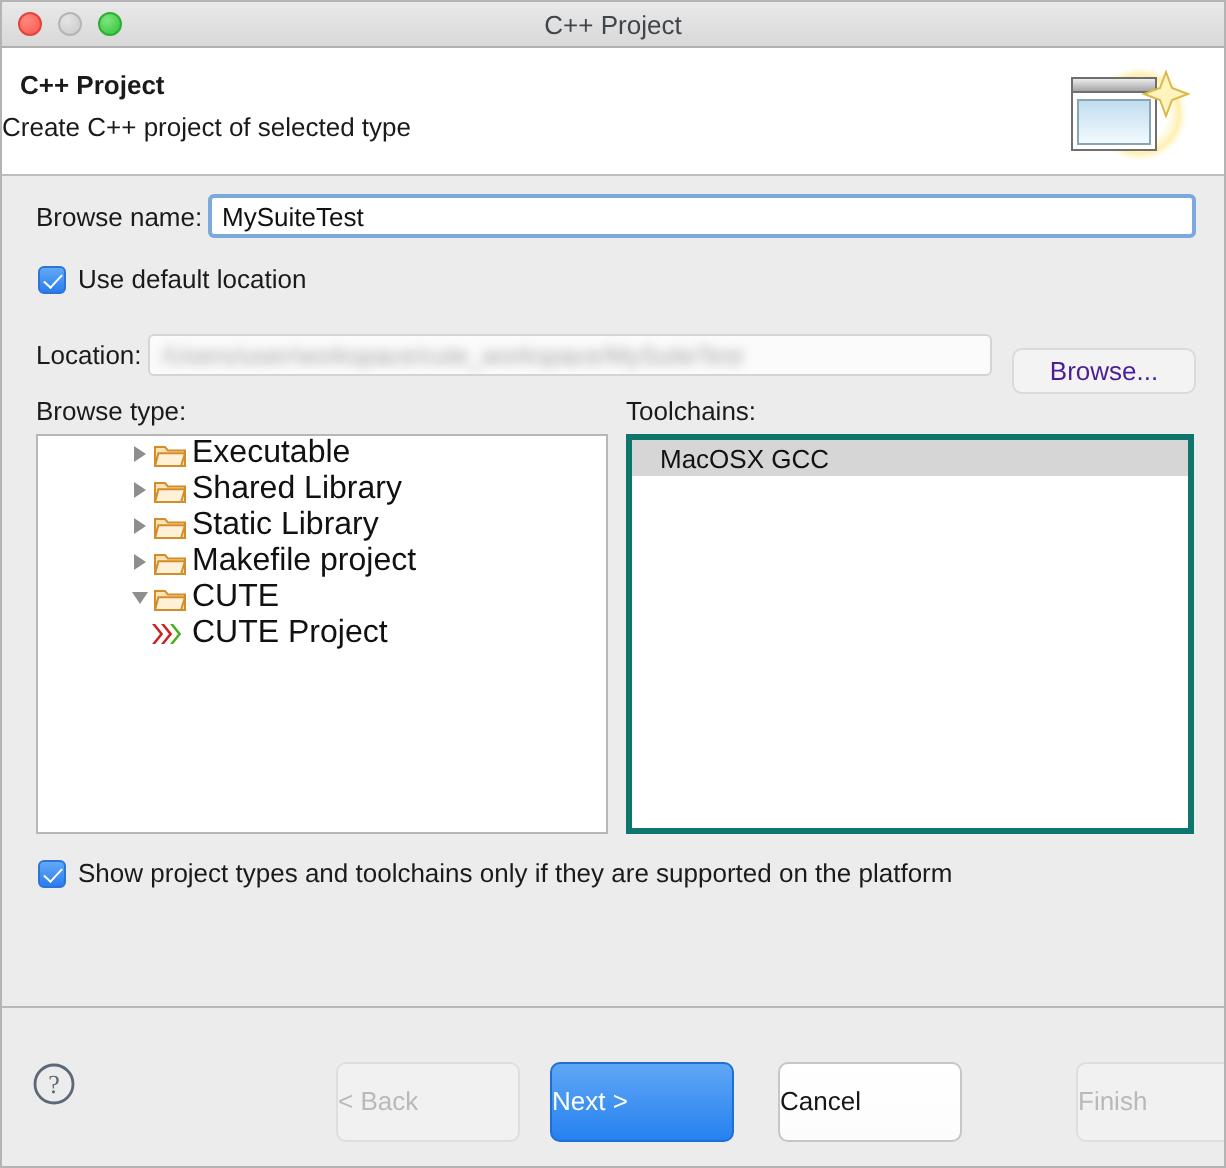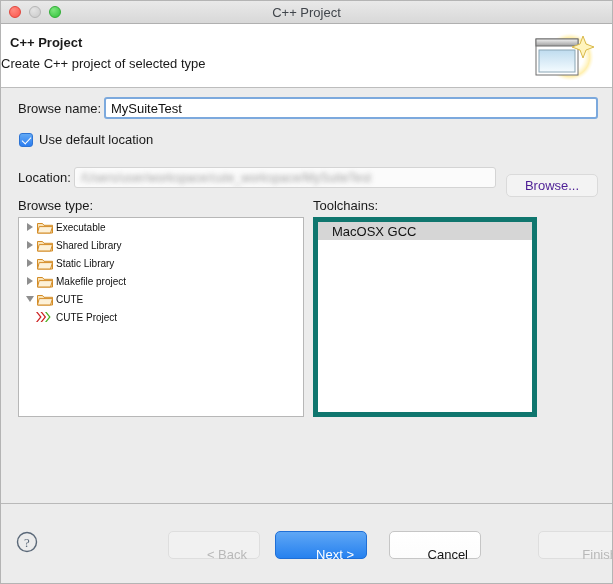--- a/index.html
+++ b/index.html
@@ -220,24 +220,25 @@
     height: 200px;
     box-sizing: border-box;
     background: #ffffff;
     border: 1px solid #b7b7b7;
     overflow: hidden;
   }
   .tree-row {
     height: 18px;
     display: flex;
     align-items: center;
-    font-size: 10px;
+    font-size: 16px;
     color: #111;
     padding-left: 4px;
     white-space: nowrap;
+    margin-left: 40px;
   }
   .tree-row.child { padding-left: 16px; }
   .tree-row.selected { background: #d6d6d6; }
   .twisty {
     width: 14px;
     flex: 0 0 14px;
     display: flex;
     align-items: center;
     justify-content: center;
   }
@@ -264,25 +265,25 @@
     width: 18px; height: 12px;
     margin-right: 3px;
     display: flex;
     align-items: center;
   }
 
   
   .tc-panel {
     position: absolute;
     left: 312px; top: 129px;
-    width: 224px;
+    width: 284px;
     height: 200px;
     box-sizing: border-box;
     background: #ffffff;
-    border: 5px solid #0f766e;
+    border: 3px solid #0f766e;
     overflow: hidden;
   }
   .tc-row {
     height: 18px;
     display: flex;
     align-items: center;
     font-size: 13px;
     color: #111;
     padding-left: 14px;
   }
@@ -308,28 +309,28 @@
     background: #ececec;
   }
   .help-icon {
     position: absolute;
     left: 15px; top: 27px;
     width: 22px; height: 22px;
   }
   .btn {
     position: absolute;
     top: 27px;
-    height: 28px;
+    height: 40px;
     box-sizing: border-box;
     border-radius: 5px;
     font-size: 13px;
     font-family: "Liberation Sans", sans-serif;
     line-height: 22px;
-    text-align: right;
-    padding: 12px;
+    text-align: left;
+    padding: 0;
   }
   .btn.back {
     left: 167px; width: 92px;
     background: #f1f1f1;
     border: 1px solid #dedede;
     color: #b9b9b9;
   }
   .btn.next {
     left: 274px; width: 92px;
     background: linear-gradient(to bottom, #5fa7f5 0%, #2681ef 100%);
@@ -496,20 +497,24 @@
 
 
     </div>
 
     <div class="tc-panel">
       <div class="tc-row selected">
         <span>MacOSX GCC</span>
       </div>
     </div>
 
+    <div class="row showtypes-row">
+      <div class="cb"></div>
+      <div class="cb-label">Show project types and toolchains only if they are supported on the platform</div>
+    </div>
 
     <div class="footer-sep"></div>
     <div class="footer">
       <div class="help-icon">
         <svg width="22" height="22" viewBox="0 0 22 22">
           <circle cx="11" cy="11" r="9.5" fill="none" stroke="#5a6878" stroke-width="1.4"></circle>
           <text x="11" y="15.5" text-anchor="middle" font-family="Liberation Serif, serif" font-size="13" fill="#5a6878">?</text>
         </svg>
       </div>
       <button class="btn back">&lt; Back</button>

